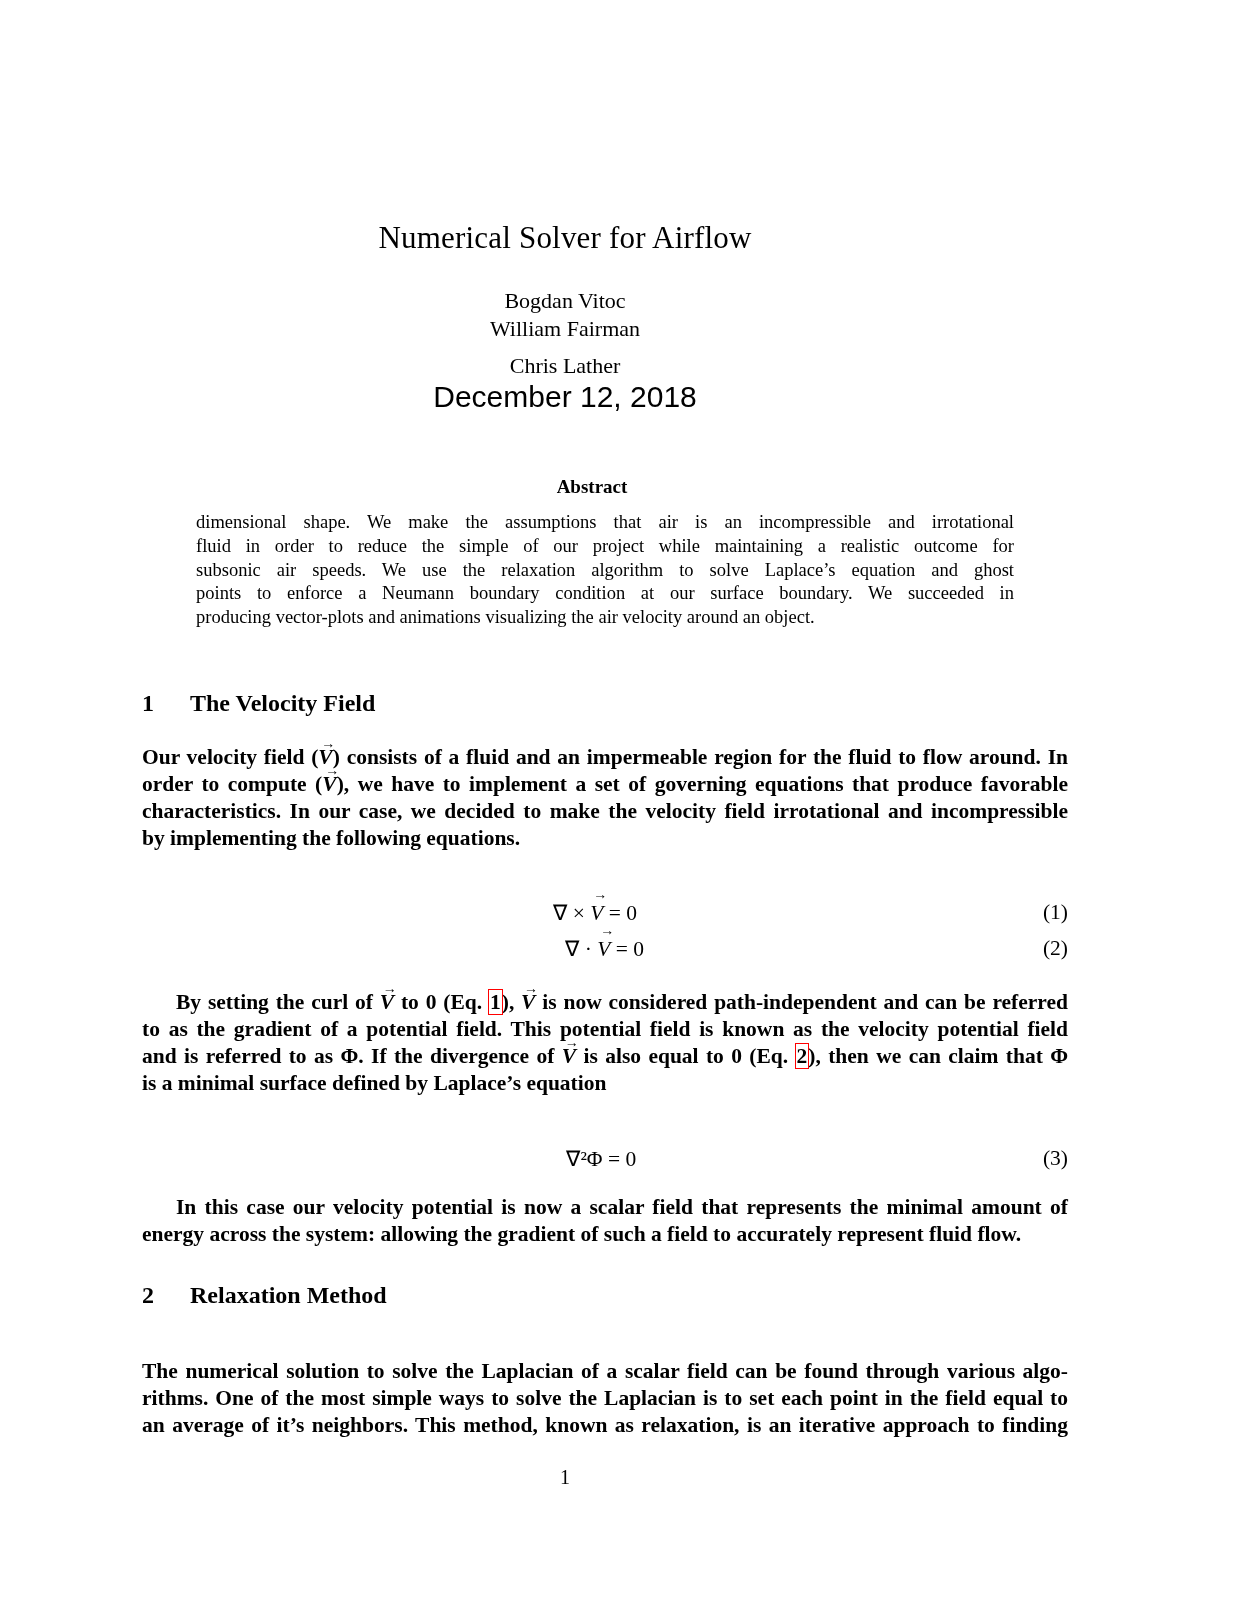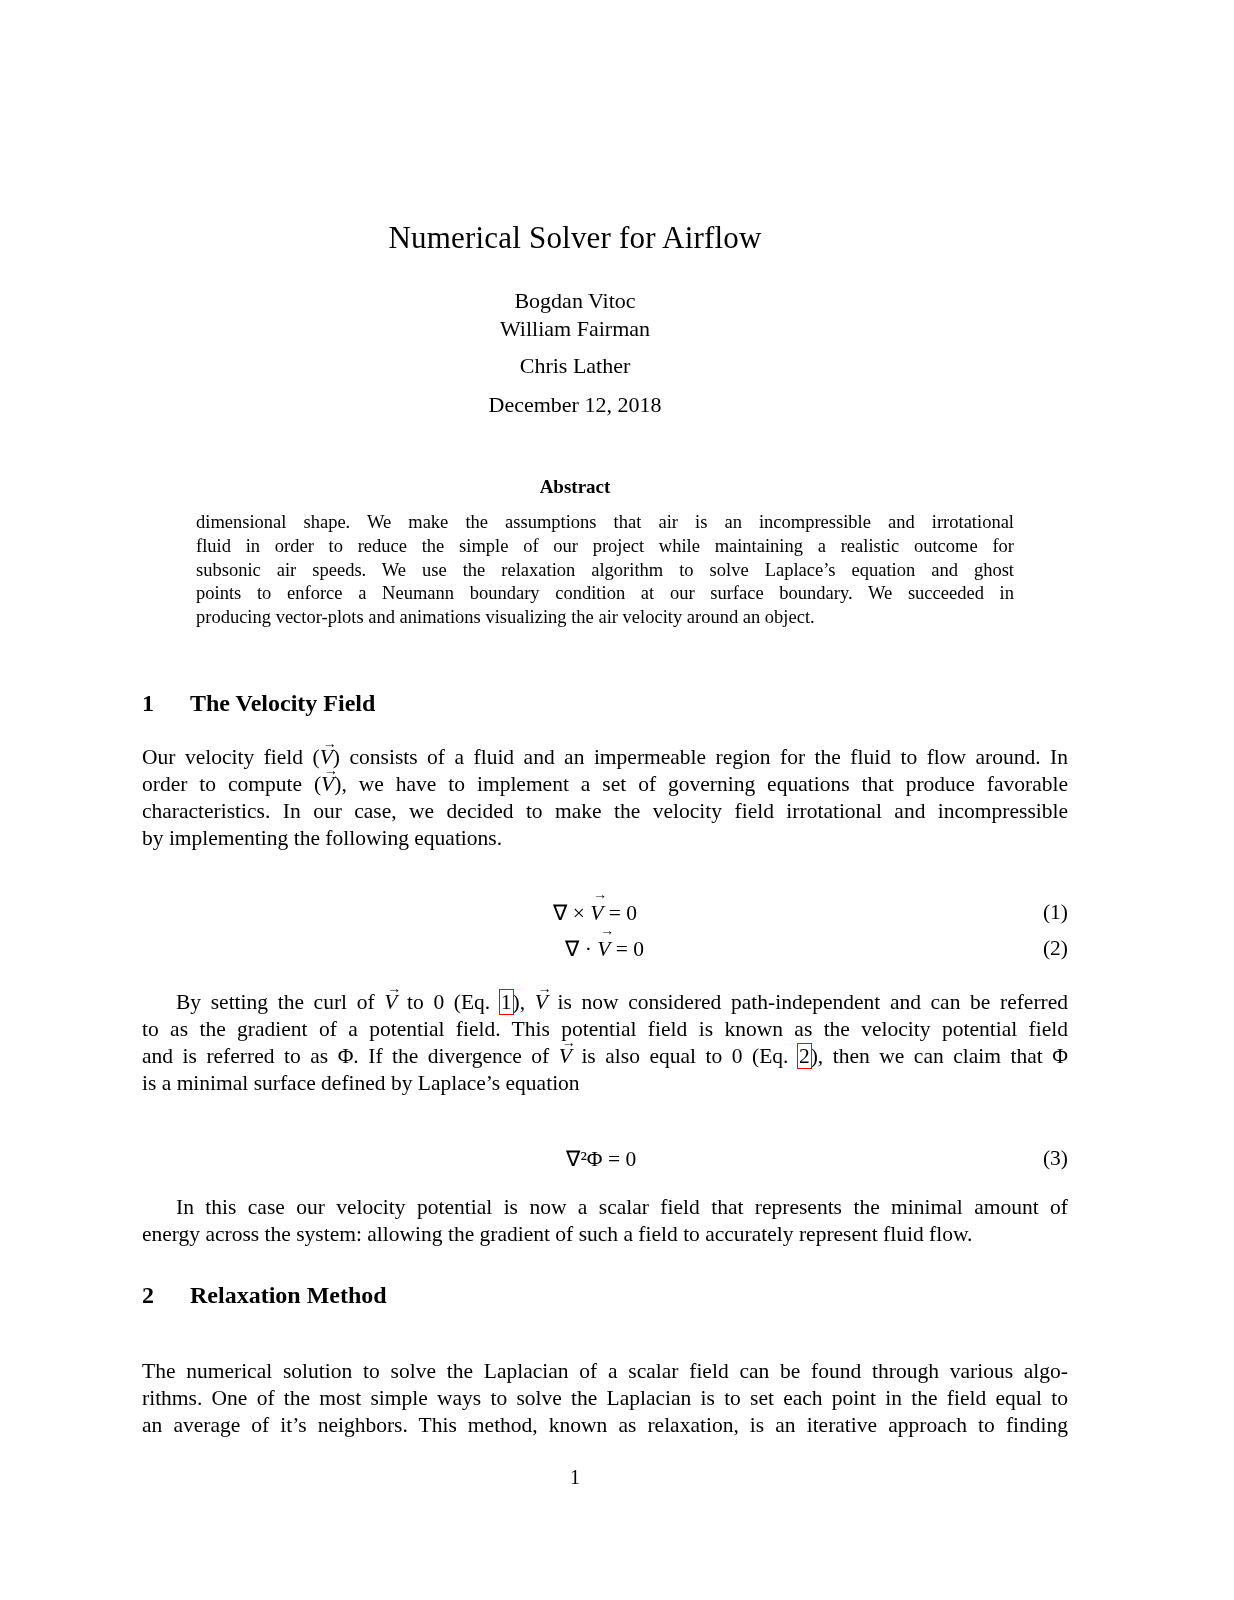--- a/index.html
+++ b/index.html
@@ -2,42 +2,42 @@
 <html><head>
 <meta charset="utf-8">
 <style>
   html, body { margin: 0; padding: 0; background: #ffffff; }
   body {
     width: 1234px; height: 1600px; position: relative; overflow: hidden;
     font-family: "DejaVu Serif", "Liberation Serif", serif;
     color: #000;
   }
   .abs { position: absolute; }
-  .center { left: 0; width: 1130px; text-align: center; padding-left: 10px; }
+  .center { left: 0; width: 1130px; text-align: center; }
   .title { top: 220px; font-size: 31px; letter-spacing: 0.2px; font-family: "Liberation Serif", serif; }
   .author { font-size: 22px; font-family: "Liberation Serif", serif; }
-  .date { top: 392px; font-size: 22px; font-family: Liberation Serif, serif; }
-  .abstract-head { top: 476px; font-size: 19px; font-weight: bold; font-family: "Liberation Serif", serif; }
+  .date { top: 380px; font-size: 30px; font-family: Liberation Sans, sans-serif; }
+  .abstract-head { top: 476px; font-size: 19px; font-weight: bold; font-family: "Liberation Serif", serif; margin-left: 27px; }
   .abstract-body {
     left: 196px; width: 818px; top: 511px;
     font-size: 18.5px; line-height: 23.8px; text-align: justify;
     font-family: "Liberation Serif", serif;
   }
   .abstract-body .line { display: block; text-align: justify; text-align-last: justify; white-space: nowrap; }
   .abstract-body .line.last { text-align-last: left; }
   .indent { text-indent: 30px; }
   .section-head {
     left: 142px; font-size: 24px; font-weight: bold; font-family: "Liberation Serif", serif;
   }
   .section-head .num { display: inline-block; width: 48px; }
   .para {
     left: 142px; width: 926px;
     font-size: 21.5px; line-height: 27px; font-family: "Liberation Serif", serif;
   }
-  .para .line { display: block; text-align: justify; text-align-last: justify; white-space: nowrap; }
+  .para .line { display: block; text-align: justify; text-align-last: justify; white-space: nowrap; font-weight: bold; }
   .para .line.last { text-align-last: left; }
   .eq { font-size: 21.5px; font-family: "Liberation Serif", serif; white-space: nowrap; }
   .eq-num { right: 166px; font-size: 21.5px; font-family: "Liberation Serif", serif; }
   .vec { position: relative; display: inline-block; font-style: italic; }
   .vec::before {
     content: "\2192"; position: absolute; left: 3px; top: -14px; font-size: 14px; font-style: normal;
   }
   .ref {
     outline: 1.5px solid #ff0000; outline-offset: 0px; padding: 0 1px; color: #000; cursor: pointer;
   }

